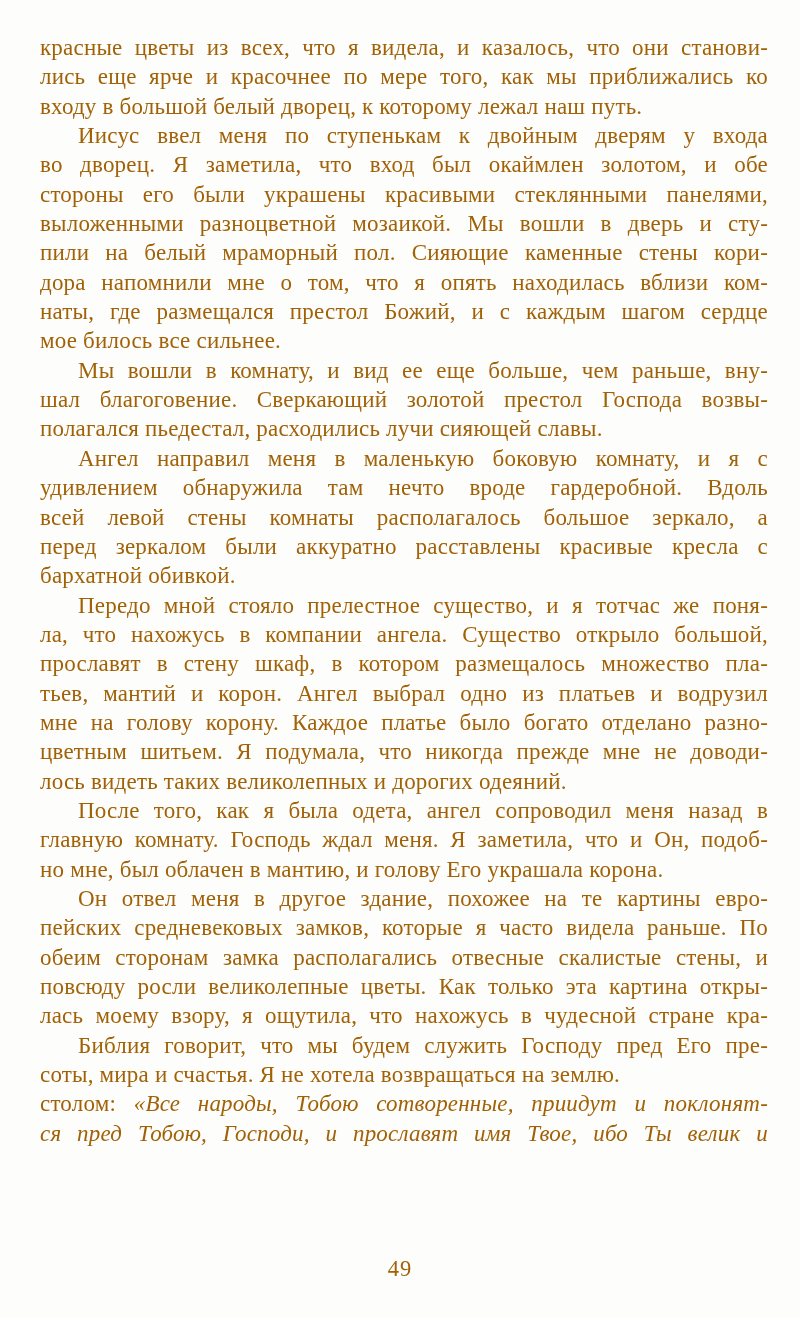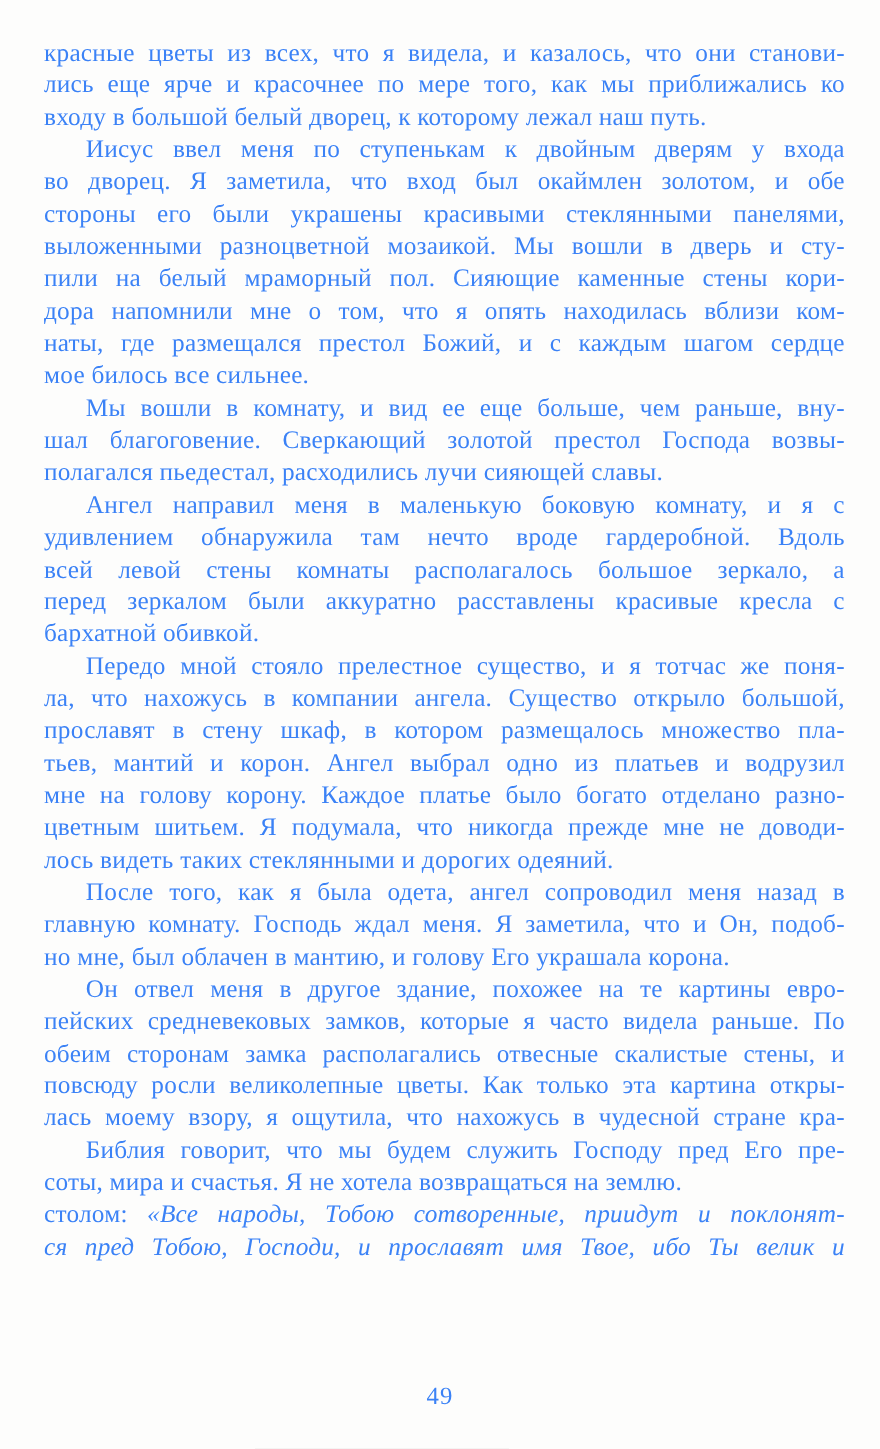--- a/index.html
+++ b/index.html
@@ -48,21 +48,21 @@
     top: 1256px;
     width: 100%;
     text-align: center;
     font-size: 22.5px;
     letter-spacing: 1px;
   }
 </style>
 </head>
 <body>
 
-<div class="page" style="background: rgb(253, 253, 252); color: #3b82f6;">
+<div class="page" style="background: rgb(253, 253, 252); color: #a16207;">
   <div class="page-text">
       <div class="line"><span>красные цветы из всех, что я видела, и казалось, что они станови-</span></div>
       <div class="line"><span>лись еще ярче и красочнее по мере того, как мы приближались ко</span></div>
       <div class="line para-end"><span>входу в большой белый дворец, к которому лежал наш путь.</span></div>
       <div class="line indent"><span>Иисус ввел меня по ступенькам к двойным дверям у входа</span></div>
       <div class="line"><span>во дворец. Я заметила, что вход был окаймлен золотом, и обе</span></div>
       <div class="line"><span>стороны его были украшены красивыми стеклянными панелями,</span></div>
       <div class="line"><span>выложенными разноцветной мозаикой. Мы вошли в дверь и сту-</span></div>
       <div class="line"><span>пили на белый мраморный пол. Сияющие каменные стены кори-</span></div>
       <div class="line"><span>дора напомнили мне о том, что я опять находилась вблизи ком-</span></div>
@@ -75,21 +75,21 @@
       <div class="line"><span>удивлением обнаружила там нечто вроде гардеробной. Вдоль</span></div>
       <div class="line"><span>всей левой стены комнаты располагалось большое зеркало, а</span></div>
       <div class="line"><span>перед зеркалом были аккуратно расставлены красивые кресла с</span></div>
       <div class="line para-end"><span>бархатной обивкой.</span></div>
       <div class="line indent"><span>Передо мной стояло прелестное существо, и я тотчас же поня-</span></div>
       <div class="line"><span>ла, что нахожусь в компании ангела. Существо открыло большой,</span></div>
       <div class="line"><span>прославят в стену шкаф, в котором размещалось множество пла-</span></div>
       <div class="line"><span>тьев, мантий и корон. Ангел выбрал одно из платьев и водрузил</span></div>
       <div class="line"><span>мне на голову корону. Каждое платье было богато отделано разно-</span></div>
       <div class="line"><span>цветным шитьем. Я подумала, что никогда прежде мне не доводи-</span></div>
-      <div class="line para-end"><span>лось видеть таких стеклянными и дорогих одеяний.</span></div>
+      <div class="line para-end"><span>лось видеть таких великолепных и дорогих одеяний.</span></div>
       <div class="line indent"><span>После того, как я была одета, ангел сопроводил меня назад в</span></div>
       <div class="line"><span>главную комнату. Господь ждал меня. Я заметила, что и Он, подоб-</span></div>
       <div class="line para-end"><span>но мне, был облачен в мантию, и голову Его украшала корона.</span></div>
       <div class="line indent"><span>Он отвел меня в другое здание, похожее на те картины евро-</span></div>
       <div class="line"><span>пейских средневековых замков, которые я часто видела раньше. По</span></div>
       <div class="line"><span>обеим сторонам замка располагались отвесные скалистые стены, и</span></div>
       <div class="line"><span>повсюду росли великолепные цветы. Как только эта картина откры-</span></div>
       <div class="line"><span>лась моему взору, я ощутила, что нахожусь в чудесной стране кра-</span></div>
       <div class="line indent"><span>Библия говорит, что мы будем служить Господу пред Его пре-</span></div>
       <div class="line para-end"><span>соты, мира и счастья. Я не хотела возвращаться на землю.</span></div>

